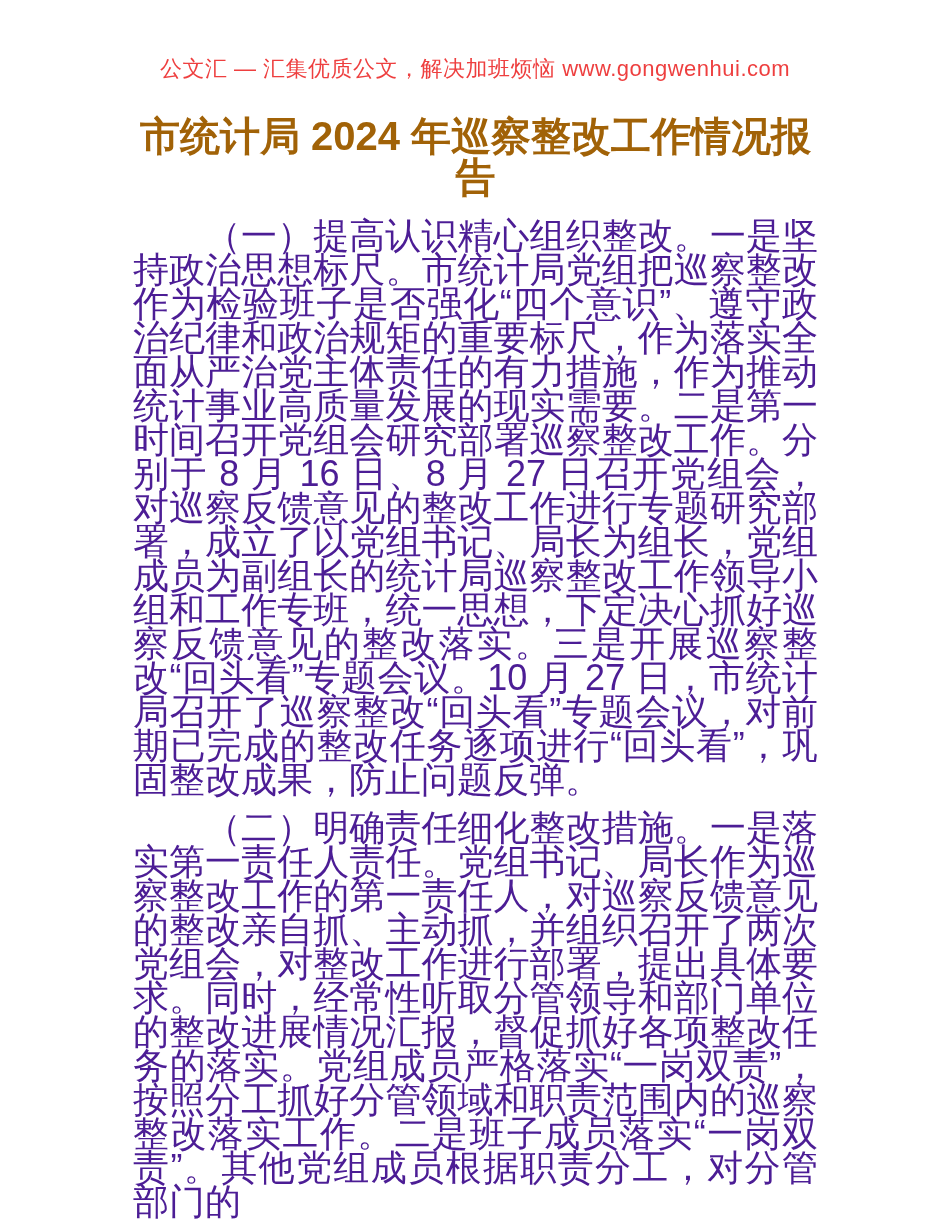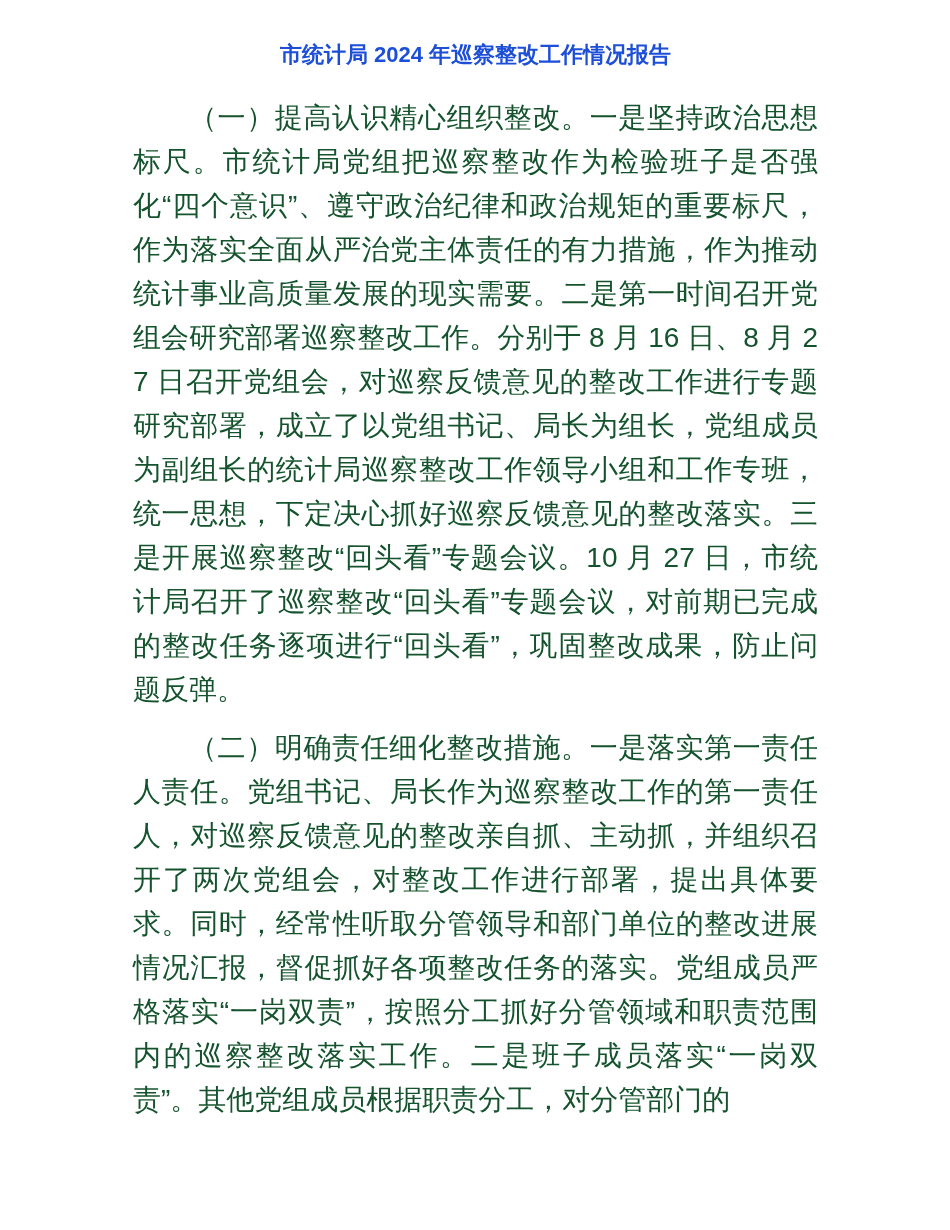--- a/index.html
+++ b/index.html
@@ -22,58 +22,59 @@
     text-align: center;
     font-size: 22px;
     line-height: 27px;
     font-weight: 400;
     color: #ee3f3f;
     letter-spacing: 0.5px;
   }
   .doc-title {
     margin: 34px 132px 12px 133px;
     text-align: center;
-    font-size: 22px;
+    font-size: 40px;
     line-height: 41px;
     font-weight: 700;
-    color: #1d4ed8;
+    color: #a16207;
   }
   .content {
     margin: 0 132px 0 133px;
     width: 685px;
   }
   .section-heading {
     margin-top: 17px;
     font-size: 27px;
     line-height: 37px;
     font-weight: 700;
     text-indent: 2em;
     color: #000000;
   }
   .body-paragraph {
     margin: 0;
     margin-top: 21px;
-    font-size: 28px;
-    line-height: 44px;
+    font-size: 36px;
+    line-height: 34px;
     font-weight: 400;
     text-align: justify;
     text-justify: inter-ideograph;
     text-indent: 2em;
-    color: #14532d;
+    color: #4c1d95;
     word-break: break-all;
   }
   .body-paragraph + .body-paragraph {
     margin-top: 14px;
   }
 </style>
 </head>
 <body>
 
 <div class="page">
 
+  <div class="watermark-header">公文汇 — 汇集优质公文，解决加班烦恼 www.gongwenhui.com</div>
 
   <h1 class="doc-title">市统计局 2024 年巡察整改工作情况报告</h1>
 
   <div class="content">
 
 
     <p class="body-paragraph">（一）提高认识精心组织整改。一是坚持政治思想标尺。市统计局党组把巡察整改作为检验班子是否强化“四个意识”、遵守政治纪律和政治规矩的重要标尺，作为落实全面从严治党主体责任的有力措施，作为推动统计事业高质量发展的现实需要。二是第一时间召开党组会研究部署巡察整改工作。分别于 8 月 16 日、8 月 27 日召开党组会，对巡察反馈意见的整改工作进行专题研究部署，成立了以党组书记、局长为组长，党组成员为副组长的统计局巡察整改工作领导小组和工作专班，统一思想，下定决心抓好巡察反馈意见的整改落实。三是开展巡察整改“回头看”专题会议。10 月 27 日，市统计局召开了巡察整改“回头看”专题会议，对前期已完成的整改任务逐项进行“回头看”，巩固整改成果，防止问题反弹。</p>
 
     <p class="body-paragraph">（二）明确责任细化整改措施。一是落实第一责任人责任。党组书记、局长作为巡察整改工作的第一责任人，对巡察反馈意见的整改亲自抓、主动抓，并组织召开了两次党组会，对整改工作进行部署，提出具体要求。同时，经常性听取分管领导和部门单位的整改进展情况汇报，督促抓好各项整改任务的落实。党组成员严格落实“一岗双责”，按照分工抓好分管领域和职责范围内的巡察整改落实工作。二是班子成员落实“一岗双责”。其他党组成员根据职责分工，对分管部门的</p>
 

